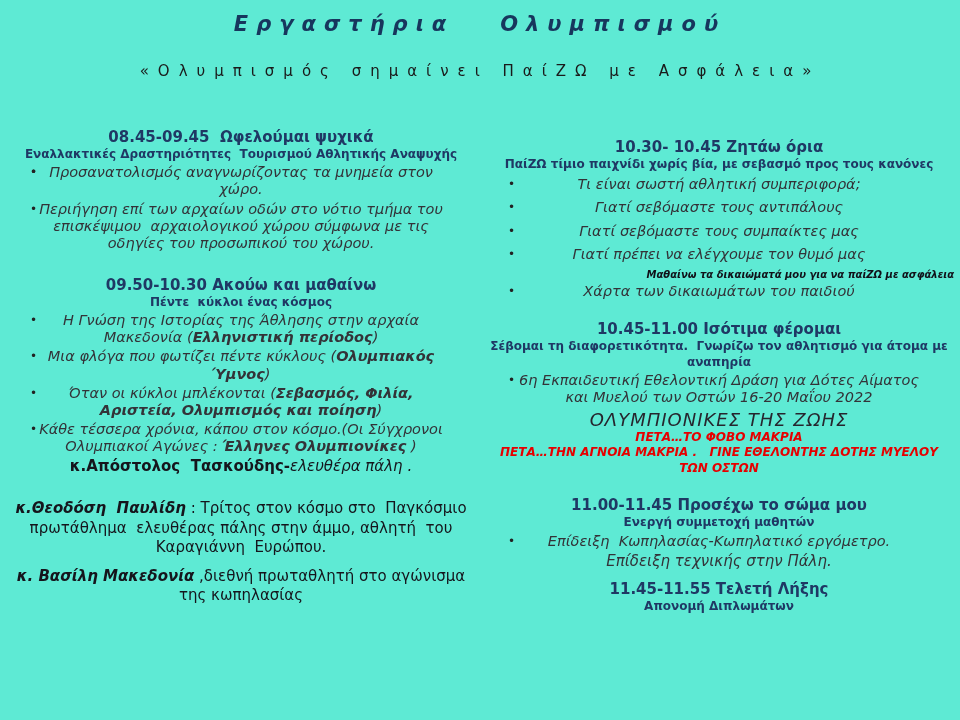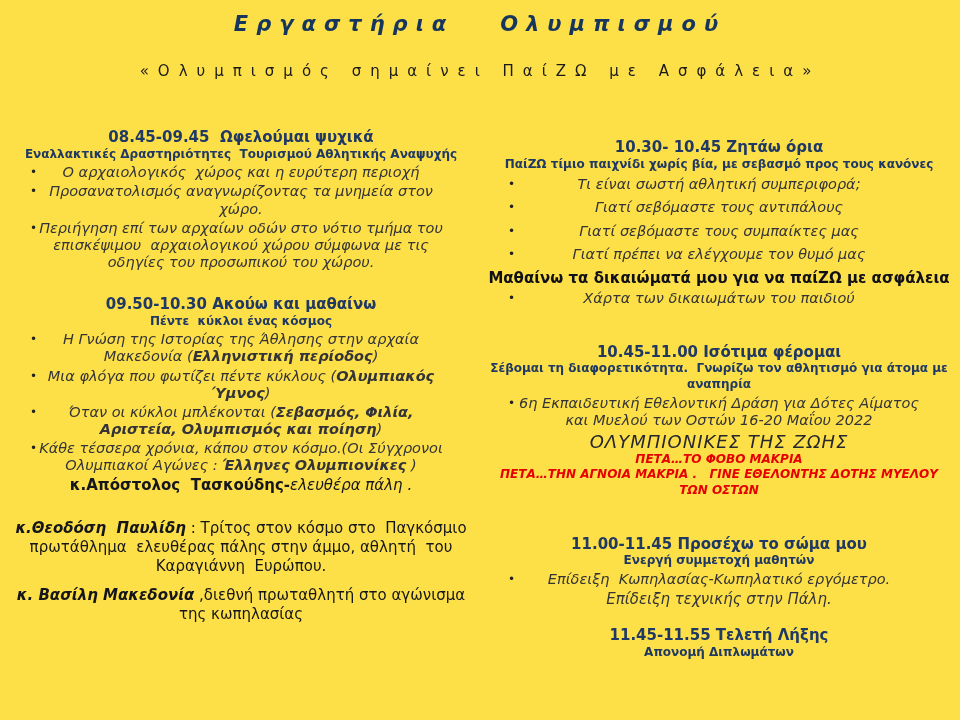--- a/index.html
+++ b/index.html
@@ -1,17 +1,17 @@
 <!DOCTYPE html>
 <html style="--title: #17365D; --heading: #1F3864; --body: #333338; --red: #E60000;"><head>
 <meta charset="utf-8">
 <style>
   html,body { margin:0; padding:0; background:#888; }
   .slide {
-    position:relative; width:960px; height:720px; background:#fde047;
+    position:relative; width:960px; height:720px; background:#5eead4;
     font-family:"DejaVu Sans","Liberation Sans",sans-serif;
     overflow:hidden; margin:0 auto;
   }
   .title {
     position:absolute; top:12px; left:0; width:100%;
     text-align:center; font-size:21px; font-weight:bold; font-style:italic;
     letter-spacing:8px; color:var(--title,#17365D); white-space:pre-wrap;
   }
   .subtitle {
     position:absolute; top:62px; left:0; width:100%;
@@ -31,47 +31,46 @@
   .b { font-weight:bold; }
 
   .names div { text-align:center; font-size:15px; color:#15151c; line-height:1.22; white-space:pre-wrap; }
   .names .b  { font-style:normal; }
   .names .rest { font-style:italic; }
 
   .para { text-align:center; font-size:15px; color:#15151c; line-height:1.28; margin-top:10px; white-space:pre-wrap; }
   .para .b { font-weight:bold; font-style:italic; }
 
   .r-bullets .li { margin:0 0 6px 0; }
-  .emph { text-align:center; font-weight:bold; font-size:15px; color:#101018; line-height:1.25; white-space:pre-wrap; }
+  .emph { text-align:right; font-weight:bold; font-style:italic; font-size:10px; color:#101018; line-height:1.25; white-space:pre-wrap; }
   .big-line { text-align:center; font-style:italic; font-size:18px; color:#26262e; letter-spacing:1px; margin-top:2px; white-space:pre-wrap; }
   .red-line { text-align:center; font-weight:bold; font-style:italic; font-size:12px; color:var(--red,#E60000); line-height:1.3; white-space:pre-wrap; }
   .it15 { display:block; text-align:center; font-style:italic; font-size:15px; color:var(--body,#333338); line-height:1.2; white-space:pre-wrap; }
 
   .mt4  { margin-top:4px; }
   .mt16 { margin-top:24px; }
-  .mt18 { margin-top:18px; }
-  .mt20 { margin-top:36px; }
+  .mt18 { margin-top:10px; }
+  .mt20 { margin-top:20px; }
   .mt24 { margin-top:24px; }
 </style>
 </head>
 <body>
 
 <div class="slide">
 
   <div class="title">Εργαστήρια   Ολυμπισμού</div>
   <div class="subtitle">«Ολυμπισμός σημαίνει ΠαίΖΩ με Ασφάλεια»</div>
 
   <div class="col col-left">
 
     <section>
       <div class="h">08.45-09.45  Ωφελούμαι ψυχικά</div>
       <div class="sub">Εναλλακτικές Δραστηριότητες  Τουρισμού Αθλητικής Αναψυχής</div>
       <div class="li">
         <span class="dot">•</span>
-        <span class="txt">Ο αρχαιολογικός  χώρος και η ευρύτερη περιοχή</span>
       </div>
       <div class="li">
         <span class="dot">•</span>
         <span class="txt">Προσανατολισμός αναγνωρίζοντας τα μνημεία στον χώρο.</span>
       </div>
       <div class="li">
         <span class="dot">•</span>
         <span class="txt">Περιήγηση επί των αρχαίων οδών στο νότιο τμήμα του επισκέψιμου  αρχαιολογικού χώρου σύμφωνα με τις οδηγίες του προσωπικού του χώρου.</span>
       </div>
     </section>

